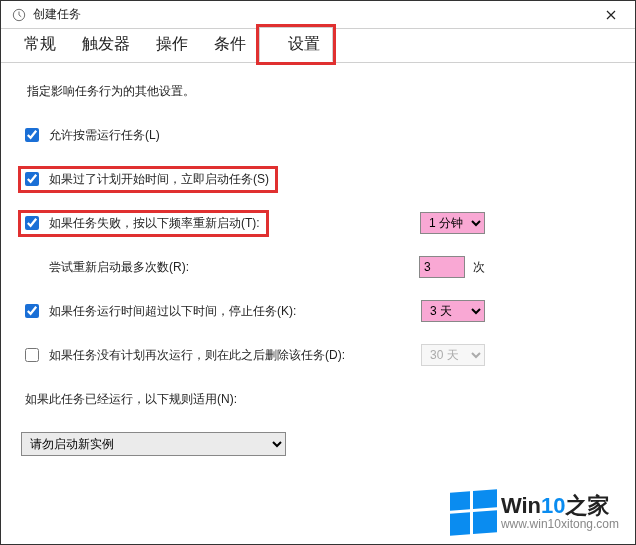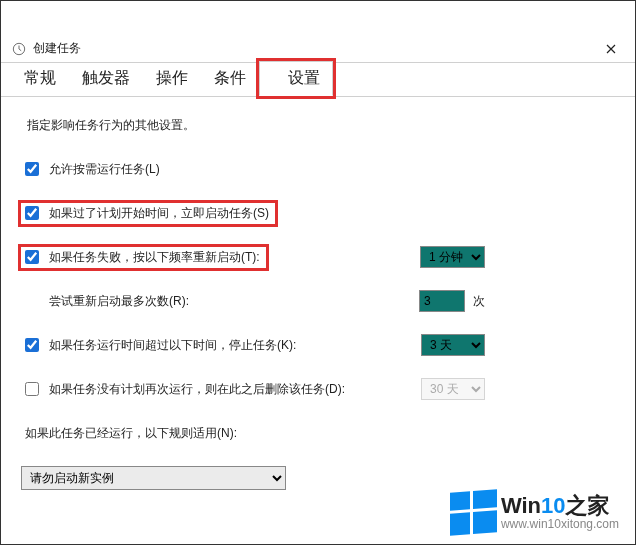--- a/index.html
+++ b/index.html
@@ -1,35 +1,35 @@
 <!DOCTYPE html>
 <html><head>
 <meta charset="utf-8">
 <style>
   * { box-sizing: border-box; }
   html, body { margin: 0; padding: 0; font-family: "Microsoft YaHei", "Segoe UI", sans-serif; font-size: 12px; color: #222; background: #fff; }
   .window { width: 636px; height: 545px; border: 1px solid #333; background: #fff; position: relative; }
-  .titlebar { height: 28px; display: flex; align-items: center; border-bottom: 1px solid #d0d0d0; padding: 0 4px; margin-top: 34px; }
+  .titlebar { height: 28px; display: flex; align-items: center; border-bottom: 1px solid #d0d0d0; padding: 0 4px; }
   .titlebar .icon { width: 16px; height: 16px; margin: 0 6px; display: flex; align-items: center; justify-content: center; }
   .titlebar .icon svg { width: 14px; height: 14px; }
   .titlebar .title { flex: 1; font-size: 12px; }
   .close { width: 40px; height: 28px; display: flex; align-items: center; justify-content: center; cursor: pointer; }
   .close svg { width: 10px; height: 10px; }
   .tabs { display: flex; align-items: flex-end; height: 28px; padding: 0 10px; gap: 0; border-bottom: 1px solid #d0d0d0; position: relative; top: 6px; }
   .tab { padding: 6px 12px; border: 1px solid transparent; cursor: pointer; font-size: 16px; position: relative; }
   .tab.highlight { outline: 3px solid #e03030; outline-offset: 0; border: 1px solid #d0d0d0; border-bottom: 1px solid #fff; background:#fff;padding-left:28px; }
   .content { padding: 20px 20px 10px 20px; }
   .desc { margin: 6px 0 24px 6px; }
   .row { display: flex; align-items: center; margin-bottom: 22px; min-height: 22px; }
   .row input[type=checkbox] { width: 14px; height: 14px; margin: 0 10px 0 4px; accent-color: #1a6fd6; }
   .row .label { }
   .row .indent { margin-left: 28px; }
   .row .select { margin-left: auto; margin-right: 130px; }
   .row .count-wrap { margin-left: auto; margin-right: 130px; display:flex; align-items:center; gap:8px; }
-  select, input[type=text] { font-family: inherit; font-size: 12px; height: 22px; border: 1px solid #888; background:#0f766e; padding: 1px 4px; }
+  select, input[type=text] { font-family: inherit; font-size: 12px; height: 22px; border: 1px solid #888; background:#f9a8d4; padding: 1px 4px; }
   select { min-width: 64px; }
   input[type=text].count { width: 46px; }
   .disabled-sel { color:#888; border-color:#c4c4c4; background:#f4f4f4; }
   .rule-select-row { margin-top: 6px; }
   .rule-select { width: 265px; height: 24px; background:#ebebeb; }
   .redbox { display:inline-flex; align-items:center; padding:2px 6px 2px 0; outline:3px solid #e03030; }
   .watermark { position:absolute; right:16px; bottom:10px; display:flex; align-items:center; gap:4px; }
   .winlogo { display:grid; grid-template-columns: 20px 24px; grid-template-rows: 18px 22px; gap:3px; transform: skewY(-4deg); }
   .winlogo div { background:#0a8cf0; }
   .wm-text { line-height:1.1; }

